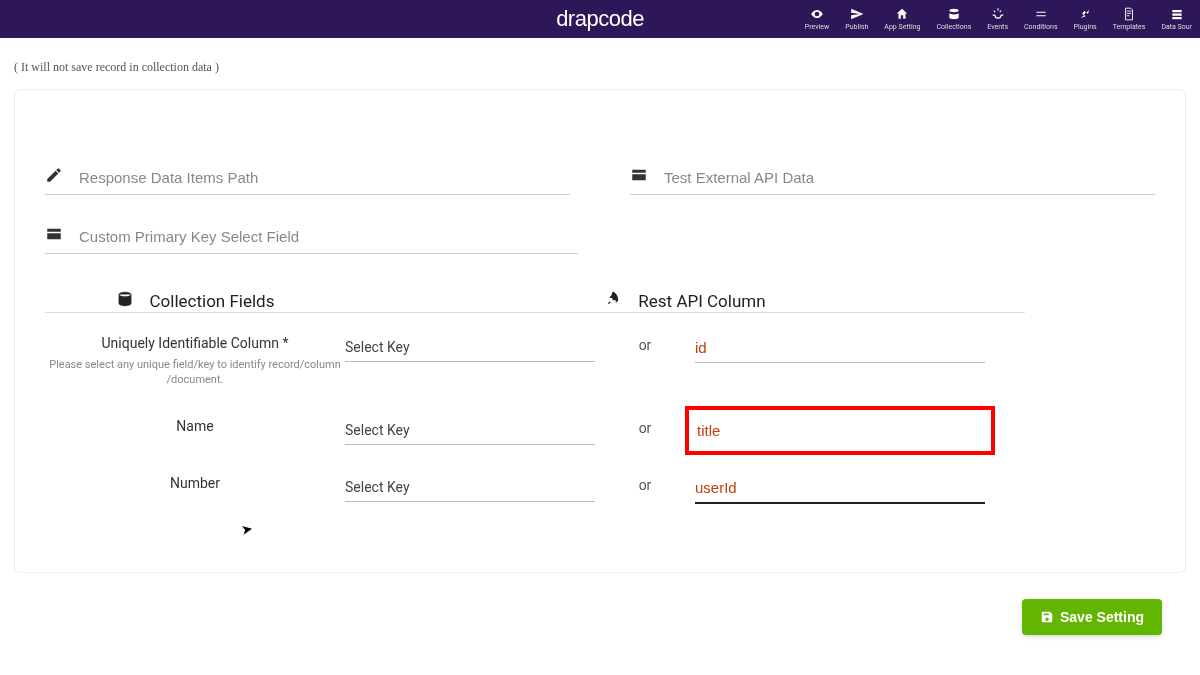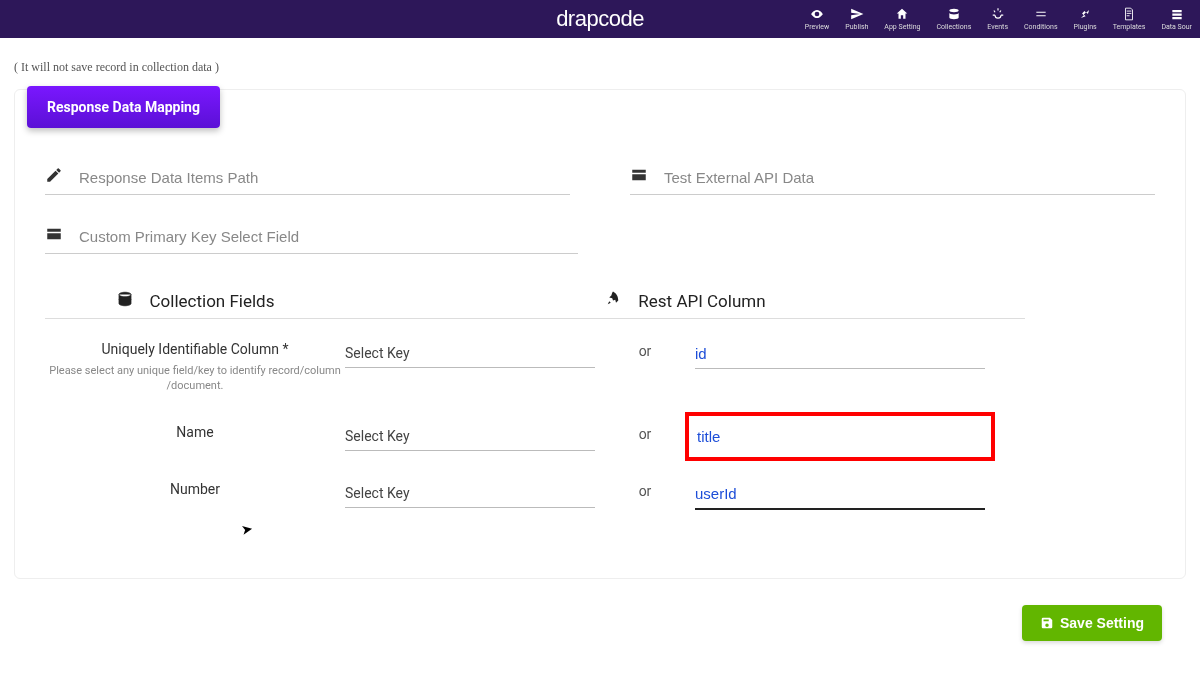--- a/index.html
+++ b/index.html
@@ -125,21 +125,20 @@
   .section-heads {
     display: flex;
     margin-top: 36px;
   }
   .head {
     display: flex;
     align-items: center;
     justify-content: center;
     gap: 16px;
     border-bottom: 1px solid #ddd;
-    padding-bottom: 6px;
   }
   .head-left { width: 300px; }
   .head-right { width: 680px; margin-left: 0; }
   .head .ico svg { width: 18px; height: 18px; fill: #222; }
   .head-title { font-size: 17px; color: #222; }
 
   
   .map-rows { margin-top: 20px; }
   .map-row {
     display: flex;
@@ -181,21 +180,21 @@
     width: 290px;
     position: relative;
   }
   .col-input {
     width: 100%;
     border: none;
     border-bottom: 1px solid #bbb;
     outline: none;
     padding: 6px 0;
     font-size: 15px;
-    color: #1d4ed8;
+    color: #c2410c;
     background: transparent;
   }
   .col-input.focused { border-bottom: 2px solid #222; }
   .highlight-box {
     border: 4px solid #ff0000;
     padding: 6px 8px;
     margin: -10px -10px;
   }
   .highlight-box .col-input { border-bottom: none; }
 
@@ -291,21 +290,20 @@
         </svg>
       <span class="lbl">Data Sour</span>
     </div>
   </div>
 </div>
 
 <div class="page">
   <div class="hint">( It will not save record in collection data )</div>
 
   <div class="card">
-    <div class="tab-badge">Response Data Mapping</div>
 
     <div class="form-area">
 
       <div class="row-top">
         <div class="field">
           <span class="field-icon">
             <svg viewBox="0 0 24 24">
                 <path d="M3 17.25V21h3.75L17.8 9.94l-3.75-3.75L3 17.25zM20.7 7.04a1 1 0 000-1.41l-2.34-2.34a1 1 0 00-1.41 0L15 5.24l3.75 3.75 1.95-1.95z"></path>
               </svg>
           </span>

